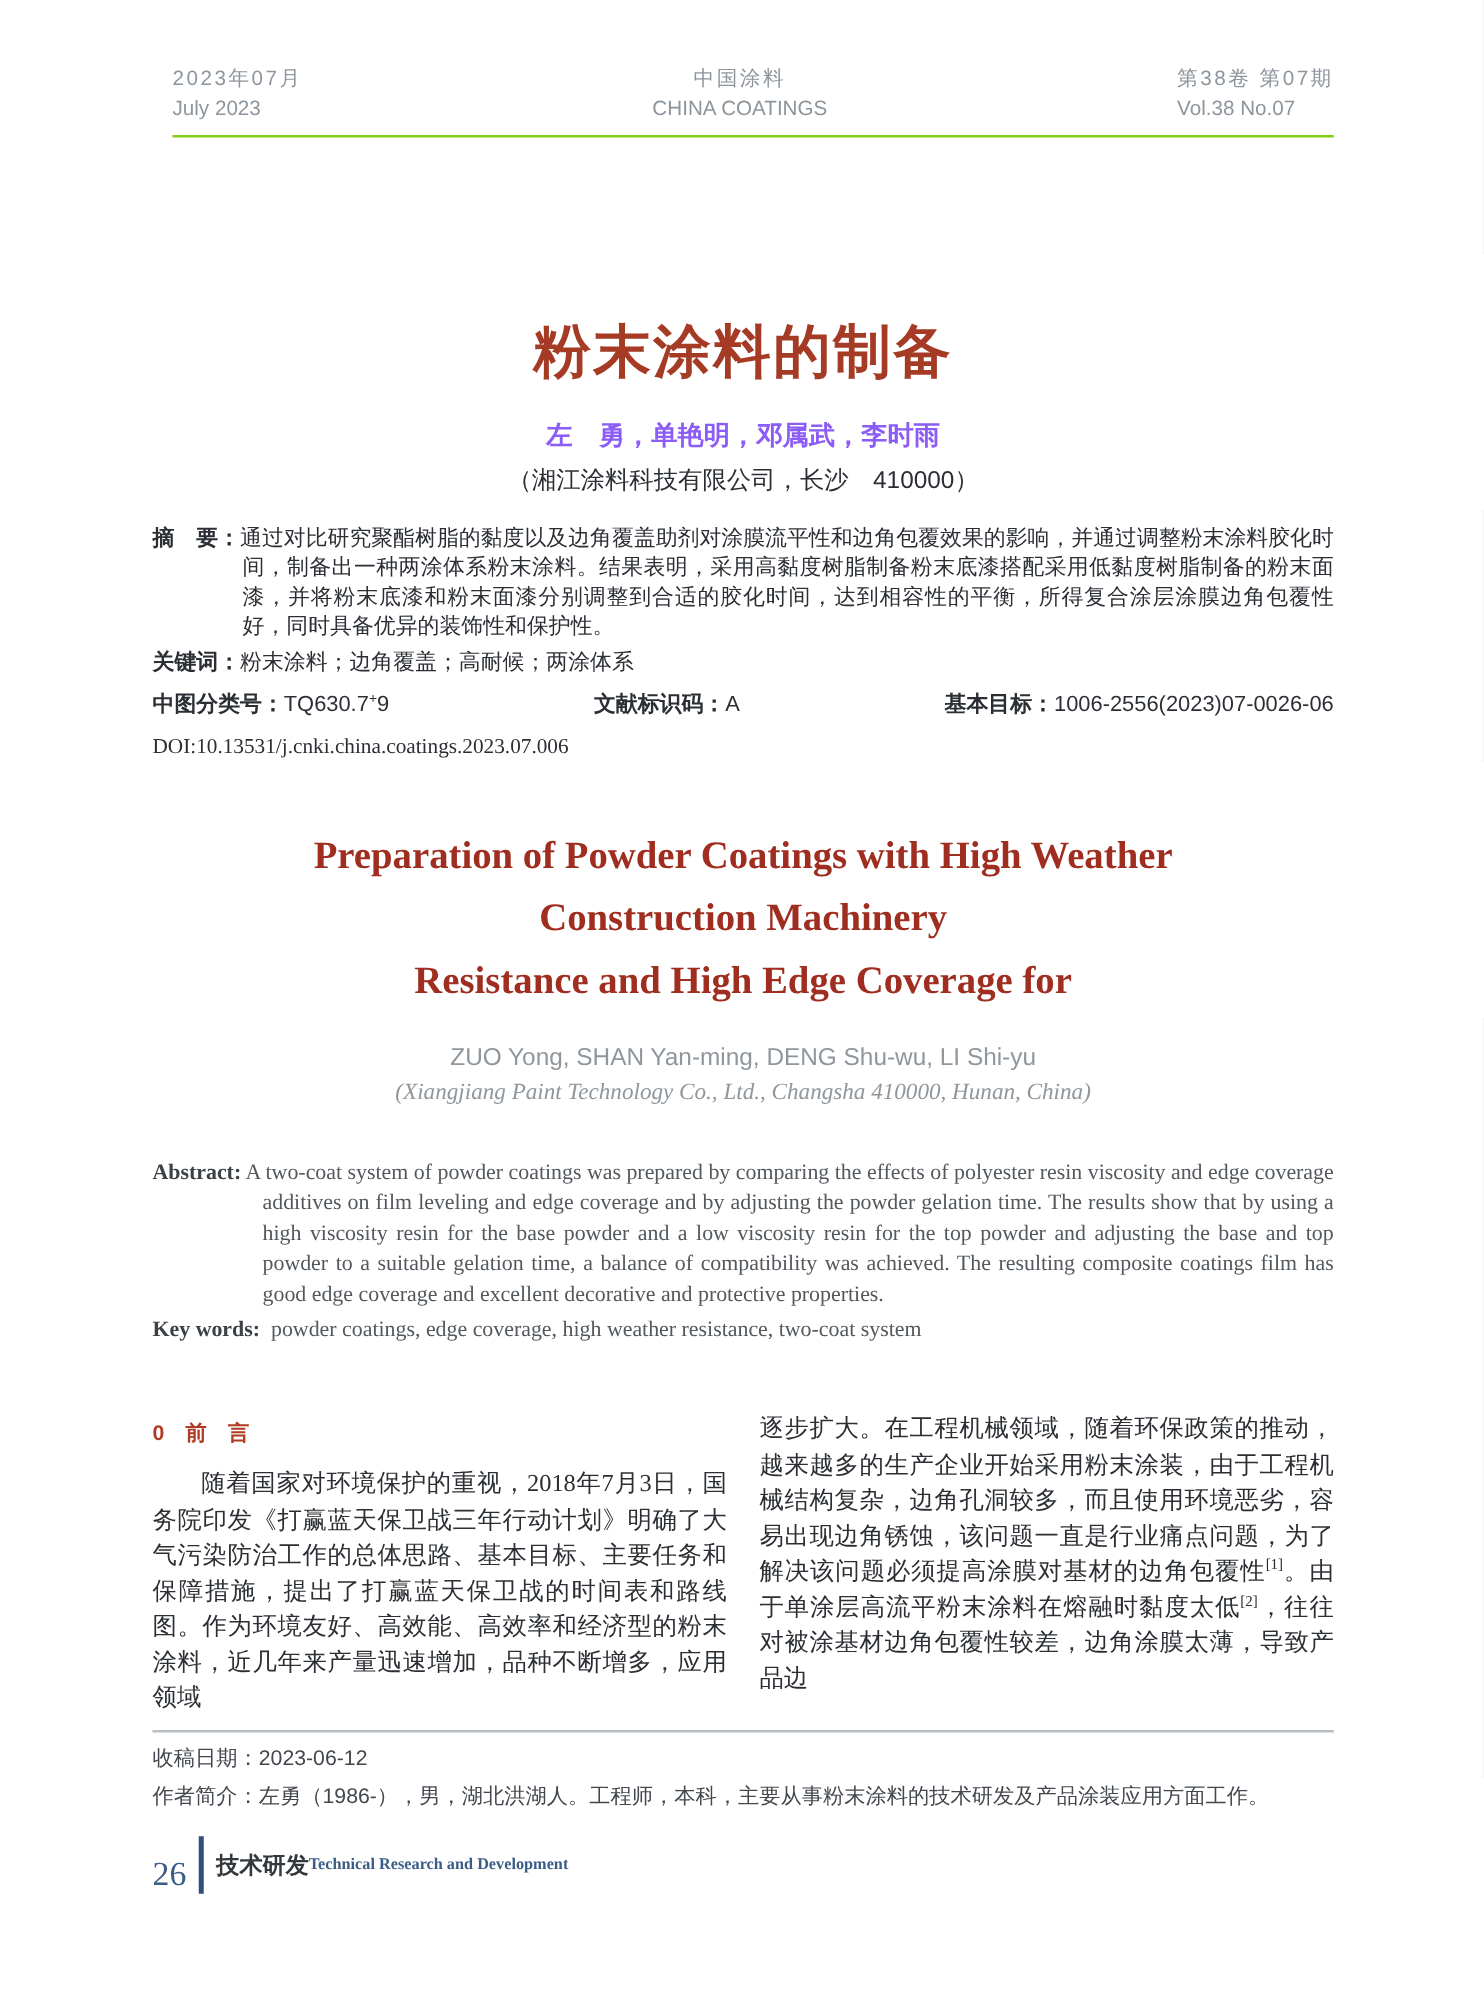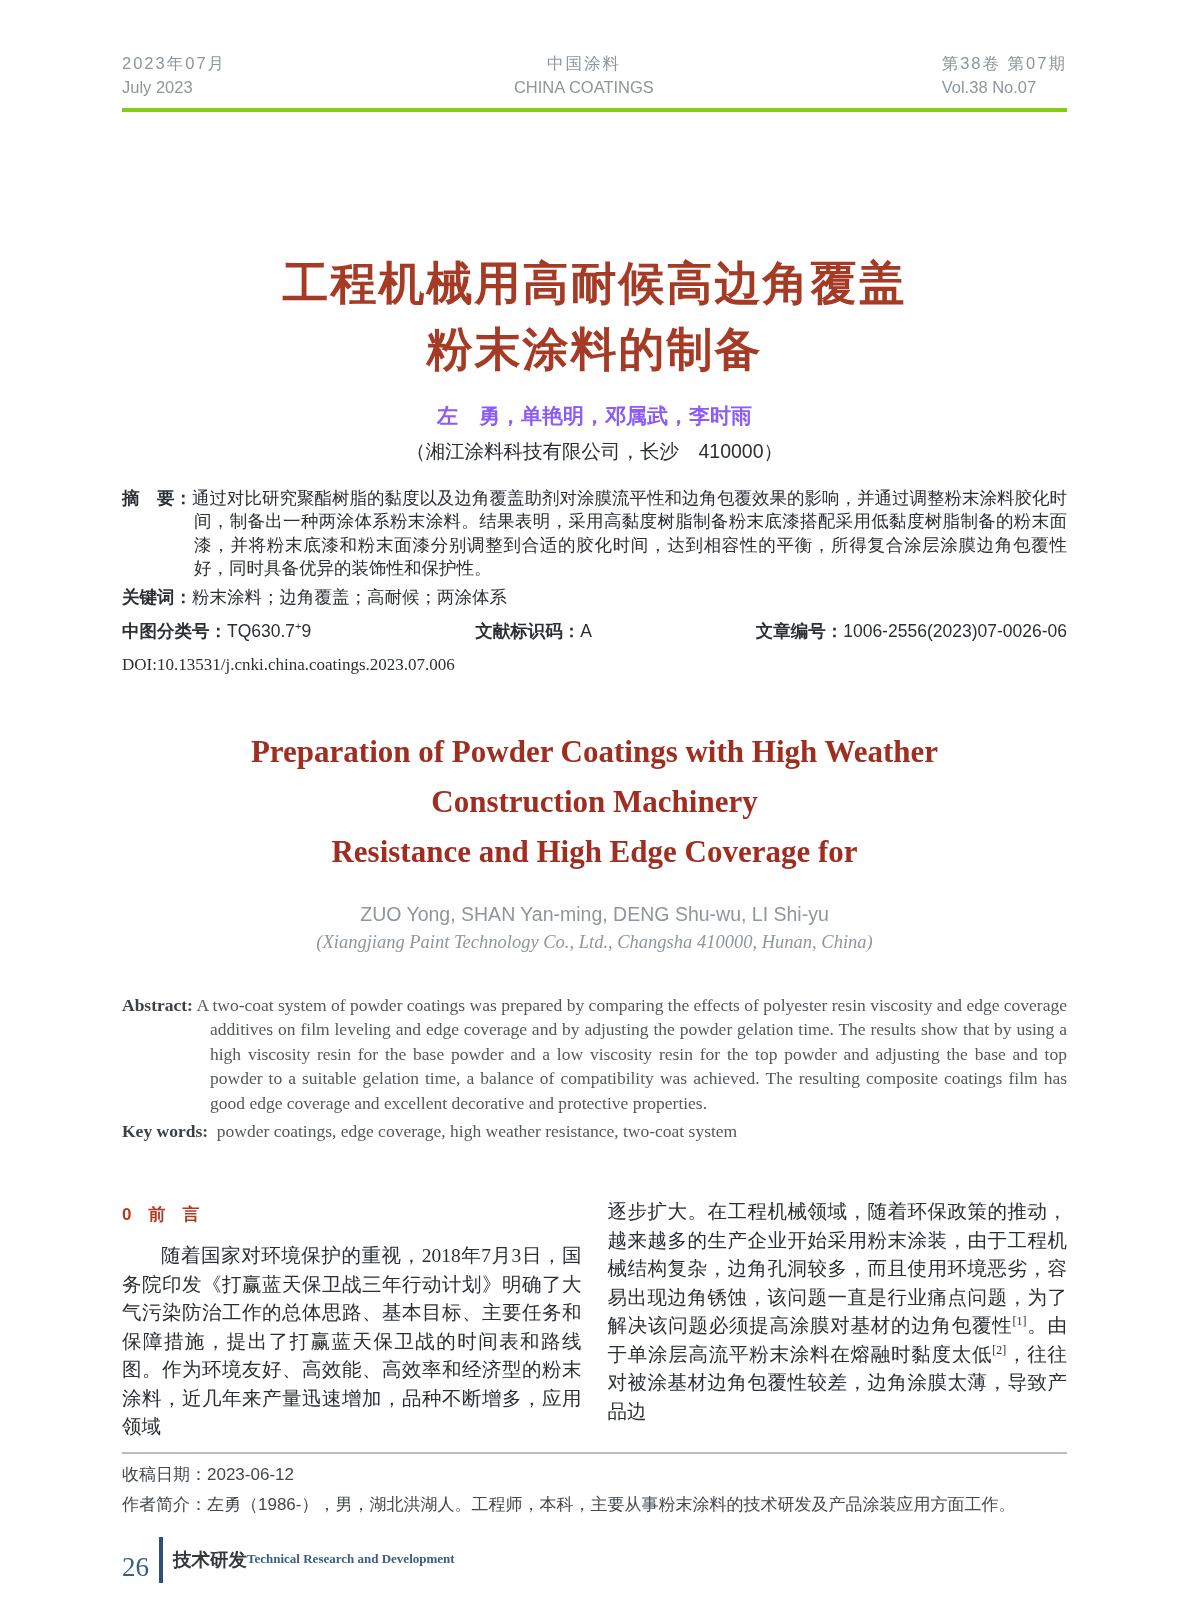--- a/index.html
+++ b/index.html
@@ -5,21 +5,21 @@
   html,body { margin:0; padding:0; background:#e9e9e9; }
   .page {
     width:1187px; height:1600px; margin:0 auto; background:#ffffff;
     box-sizing:border-box; padding:52px 120px 0 122px; overflow:hidden;
     font-family:"Liberation Sans","DejaVu Sans",sans-serif; color:#25292e;
   }
   
   .journal-header {
     display:flex; justify-content:space-between; align-items:flex-end;
     color:#8d959d; font-size:16.5px; line-height:1.45;
-    border-bottom:4px solid #84cc16; padding-bottom:8px;
+    border-bottom:2px solid #84cc16; padding-bottom:8px;margin-left:16px;
   }
   .jh-cell { white-space:nowrap; }
   .jh-left  { text-align:left; }
   .jh-center{ text-align:center; }
   .jh-right { text-align:left; }
   .jh-cn { letter-spacing:2px; }
   
   .title-cn {
     margin-top:138px; text-align:center; color:#A63B25; font-weight:bold;
     font-size:46px; line-height:66px; letter-spacing:2px;
@@ -111,39 +111,38 @@
       <div class="jh-cn">中国涂料</div>
       <div>CHINA COATINGS</div>
     </div>
     <div class="jh-cell jh-right">
       <div class="jh-cn">第38卷 第07期</div>
       <div>Vol.38  No.07</div>
     </div>
   </div>
 
   <div class="title-cn">
-    <div>工程机械用高耐候高边角覆盖</div>
     <div>粉末涂料的制备</div>
   </div>
 
   <div class="authors-cn">左　勇，单艳明，邓属武，李时雨</div>
   <div class="affil-cn">（湘江涂料科技有限公司，长沙　410000）</div>
 
   <div class="abstract-cn">
     <span class="lbl-b">摘　要：</span><span>通过对比研究聚酯树脂的黏度以及边角覆盖助剂对涂膜流平性和边角包覆效果的影响，并通过调整粉末涂料胶化时间，制备出一种两涂体系粉末涂料。结果表明，采用高黏度树脂制备粉末底漆搭配采用低黏度树脂制备的粉末面漆，并将粉末底漆和粉末面漆分别调整到合适的胶化时间，达到相容性的平衡，所得复合涂层涂膜边角包覆性好，同时具备优异的装饰性和保护性。</span>
   </div>
 
   <div class="keywords-cn">
     <span class="lbl-b">关键词：</span><span>粉末涂料；边角覆盖；高耐候；两涂体系</span>
   </div>
 
   <div class="class-row">
     <span><span class="lbl-b">中图分类号：</span><span>TQ630.7</span><sup>+</sup><span>9</span></span>
     <span><span class="lbl-b">文献标识码：</span><span>A</span></span>
-    <span><span class="lbl-b">文章编号：</span><span>1006-2556(2023)07-0026-06</span></span>
+    <span><span class="lbl-b">基本目标：</span><span>1006-2556(2023)07-0026-06</span></span>
   </div>
 
   <div class="doi-line">DOI:10.13531/j.cnki.china.coatings.2023.07.006</div>
 
   <div class="title-en">
     <div>Preparation of Powder Coatings with High Weather</div>
     <div>Construction Machinery</div>
     <div>Resistance and High Edge Coverage for</div>
   </div>
 

